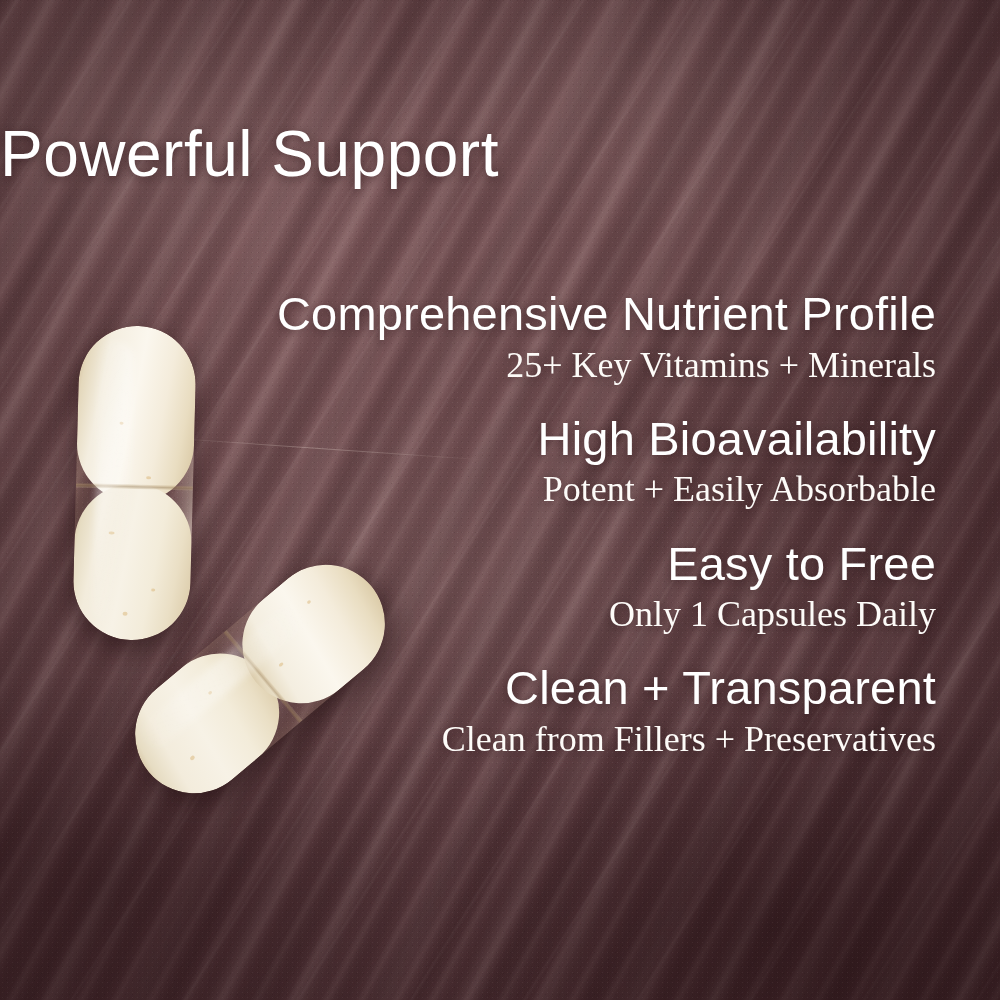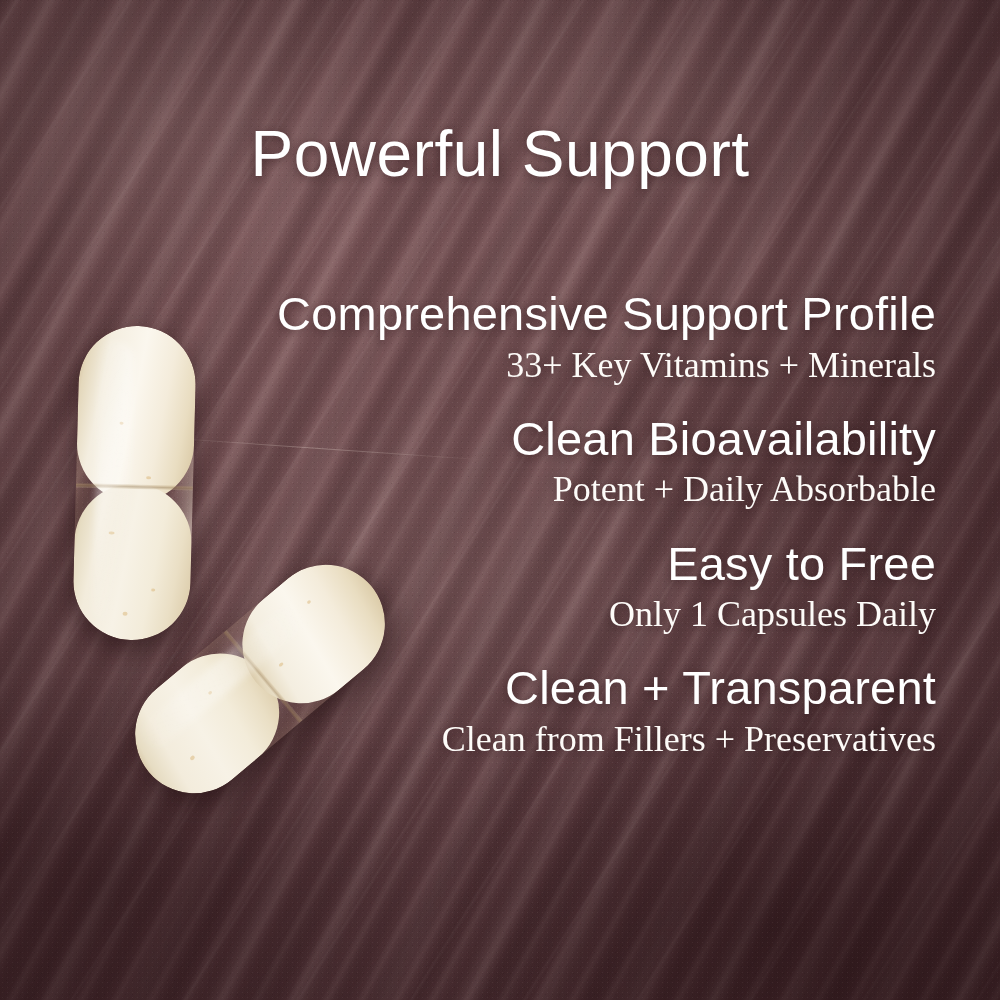--- a/index.html
+++ b/index.html
@@ -186,21 +186,21 @@
       rgba(160,133,94,.48) 45%,
       rgba(214,192,152,.22) 100%);
   }
   #cap2 .sheen    { left: 16px; top: 18px; width: 258px; height: 30px; }
 
   
   .headline {
     position: absolute;
     left: 0; right: 0;
     top: 122px;
-    text-align: center;
+    text-align: left;
     color: #ffffff;
     font-size: 64px;
     font-weight: 300;
     letter-spacing: .5px;
     line-height: 1;
     text-shadow: 0 2px 10px rgba(30,12,14,.45);
   }
   .features {
     position: absolute;
     right: 64px;
@@ -266,27 +266,27 @@
       <div class="speck" style="left:230px;top:30px;width:4px;height:3px;"></div>
       <div class="sheen"></div>
     </div>
   </div>
 
   <div class="headline">Powerful Support</div>
 
   <div class="features">
 
     <div class="feature">
-      <div class="feature-title">Comprehensive Support Profile</div>
-      <div class="feature-sub">33+ Key Vitamins + Minerals</div>
-    </div>
-
-    <div class="feature">
-      <div class="feature-title">Clean Bioavailability</div>
-      <div class="feature-sub">Potent + Daily Absorbable</div>
+      <div class="feature-title">Comprehensive Nutrient Profile</div>
+      <div class="feature-sub">25+ Key Vitamins + Minerals</div>
+    </div>
+
+    <div class="feature">
+      <div class="feature-title">High Bioavailability</div>
+      <div class="feature-sub">Potent + Easily Absorbable</div>
     </div>
 
     <div class="feature">
       <div class="feature-title">Easy to Free</div>
       <div class="feature-sub">Only 1 Capsules Daily</div>
     </div>
 
     <div class="feature">
       <div class="feature-title">Clean + Transparent</div>
       <div class="feature-sub">Clean from Fillers + Preservatives</div>

